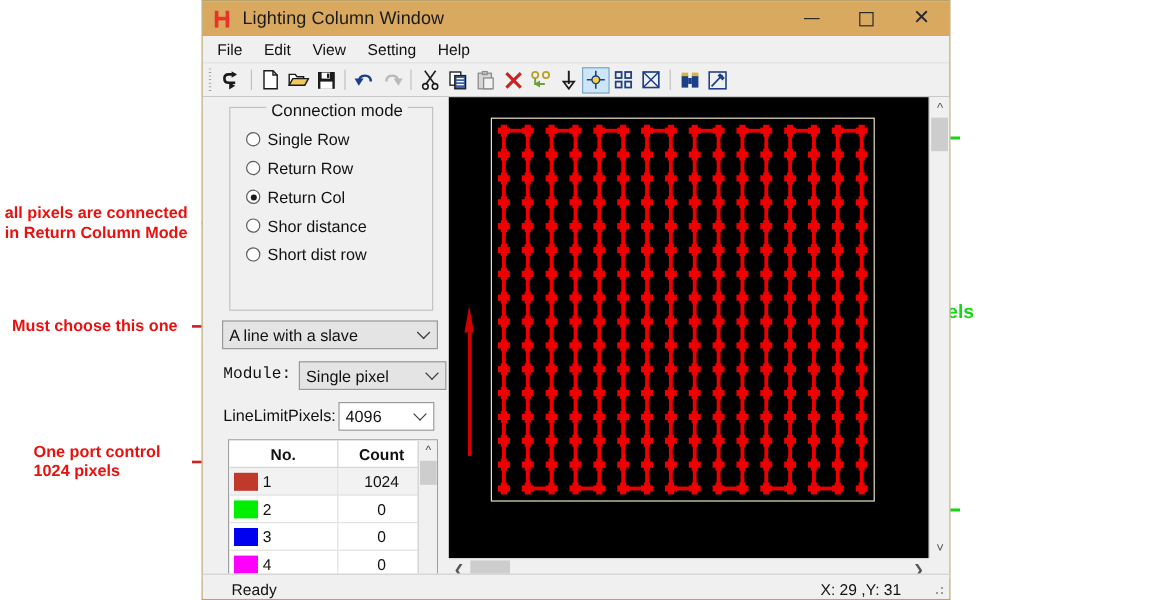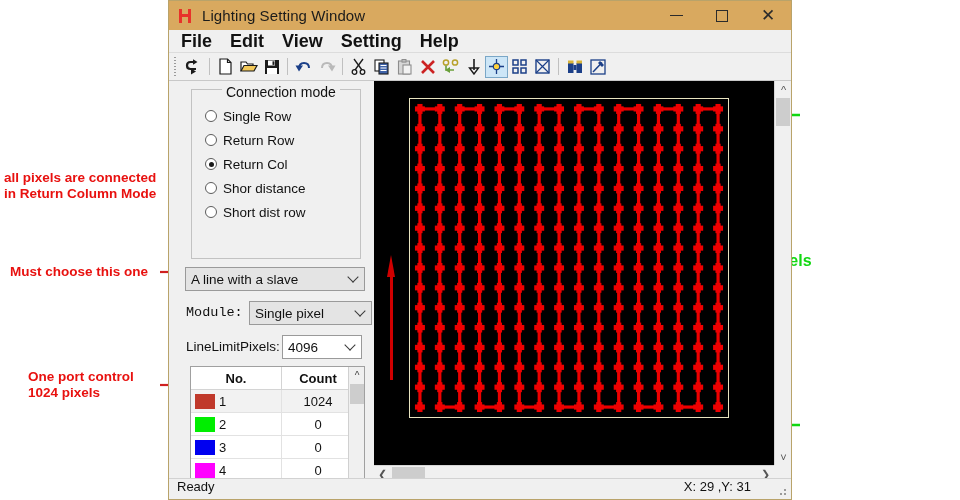--- a/index.html
+++ b/index.html
@@ -32,21 +32,21 @@
     color:#2b2b2b;
   }
   .winbtn .mn{width:13px;height:1px;background:#2b2b2b;display:block;}
   .winbtn .mx{width:12px;height:12px;border:1.4px solid #2b2b2b;display:block;box-sizing:border-box;}
   .winbtn .cl{font-size:17px;line-height:17px;font-family:"DejaVu Sans",sans-serif;}
   
   .menubar{
     height:22px;background:#f0f0f0;display:flex;align-items:center;
     padding-left:12px;border-bottom:1px solid #dcdcdc;
   }
-  .menu-item{font-size:18px;color:#111;margin-right:18px;font-weight:bold;}
+  .menu-item{font-size:13px;color:#111;margin-right:18px;}
   
   .toolbar{
     height:27px;background:#f0f0f0;display:flex;align-items:center;
     padding-left:4px;border-bottom:1px solid #c8c8c8;
   }
   .grip{width:5px;height:19px;margin-right:4px;
     background:repeating-linear-gradient(to bottom,#9a9a9a 0 1px,transparent 1px 3px);
     background-size:2px 3px;background-repeat:repeat-y;background-position:1px 0;}
   .tb-btn{
     width:23px;height:22px;display:flex;align-items:center;justify-content:center;
@@ -158,21 +158,21 @@
   .vscroll .sb-arrow{width:17px;height:17px;}
   .vscroll .top-a{position:absolute;top:0;left:0;}
   .vscroll .bot-a{position:absolute;bottom:0;left:0;}
   .vscroll .v-thumb{position:absolute;top:17px;left:1px;width:14px;height:28px;background:#cdcdcd;}
   .hscroll .sb-arrow{width:17px;height:17px;}
   .hscroll .h-thumb{width:33px;height:14px;background:#cdcdcd;margin-left:1px;}
   .hscroll .right-a{position:absolute;right:0;top:0;}
   
   .statusbar{
     position:absolute;left:0;bottom:0;width:100%;height:21px;background:#f0f0f0;
-    border-top:1px solid #d2d2d2;box-sizing:border-box;display:flex;align-items:flex-start;
+    border-top:1px solid #d2d2d2;box-sizing:border-box;display:flex;align-items:flex-end;padding-left:16px;
   }
   .status-ready{font-size:13px;color:#111;margin-left:8px;}
   .status-coord{position:absolute;right:40px;font-size:13px;color:#111;}
   .status-grip{
     position:absolute;right:3px;bottom:2px;width:12px;height:12px;
     background:
       radial-gradient(circle 1px at 9px 9px,#9a9a9a 99%,transparent 100%),
       radial-gradient(circle 1px at 5px 9px,#9a9a9a 99%,transparent 100%),
       radial-gradient(circle 1px at 9px 5px,#9a9a9a 99%,transparent 100%);
   }
@@ -230,21 +230,21 @@
 <div class="anno-green" style="left:348px;top:369px;">1st pixel</div>
 
 <div class="app-window">
 
   <div class="titlebar">
     <span class="app-logo">
       <i class="l1"></i>
         <i class="l2"></i>
         <i class="l3"></i>
     </span>
-    <span class="title-text">Lighting Setting Window</span>
+    <span class="title-text">Lighting Column Window</span>
     <div class="winbtns">
       <div class="winbtn">
           <span class="mn"></span>
         </div>
       <div class="winbtn">
           <span class="mx"></span>
         </div>
       <div class="winbtn">
           <span class="cl">✕</span>
         </div>

